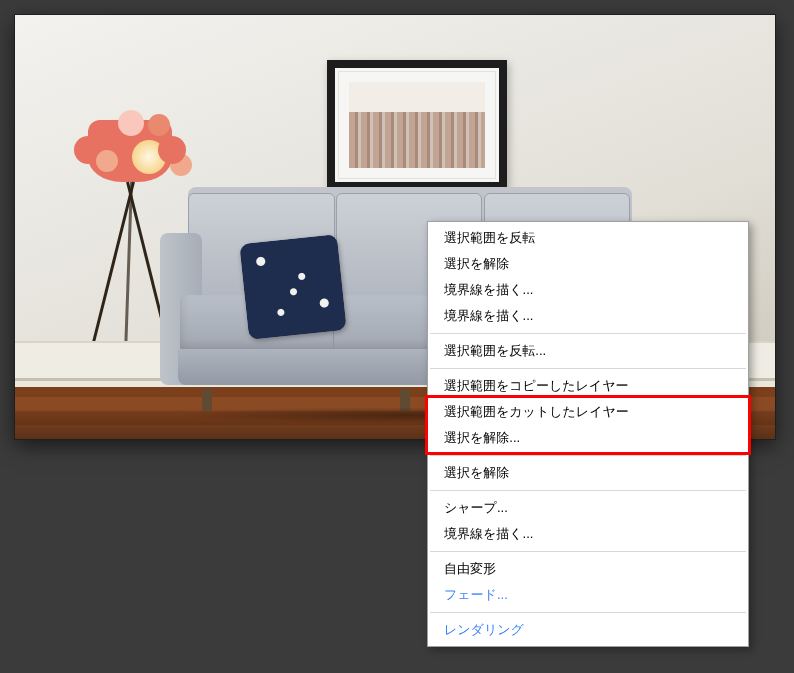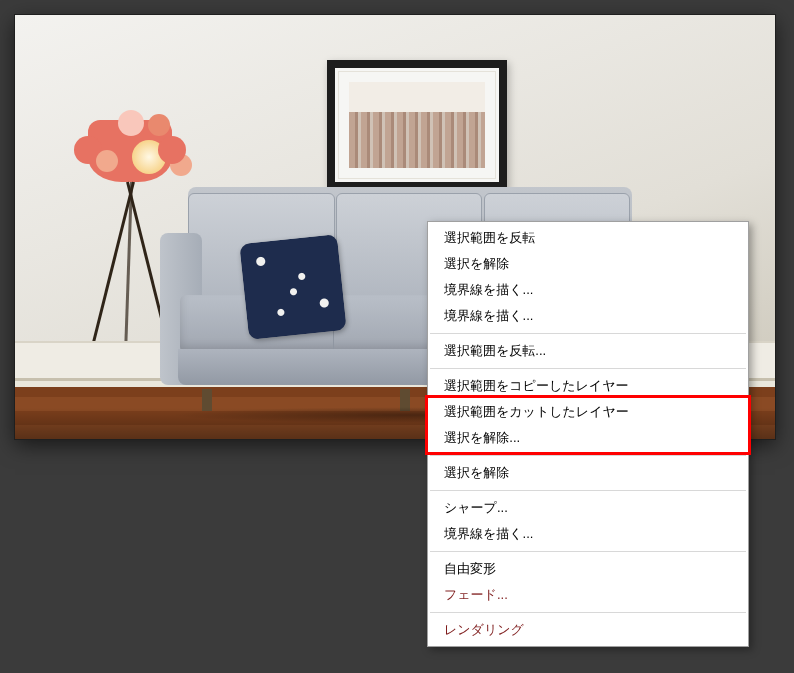--- a/index.html
+++ b/index.html
@@ -116,21 +116,21 @@
     box-shadow:1px 2px 5px rgba(0,0,0,.3);}
   
   .ctx {
     position:absolute; left:427px; top:221px; width:322px;
     background:#fff; border:1px solid #a0a0a0;
     box-shadow:3px 3px 8px rgba(0,0,0,.35);
     color:#000; padding:3px 0;
   }
   .ctx .item{padding:4px 16px;white-space:nowrap;}
   .ctx .item[data-interactable="true"]{cursor:default;}
-  .ctx .disabled{color:#7f1d1d;}
+  .ctx .disabled{color:#3b82f6;}
   .ctx .sep{height:1px;background:#d8d8d8;margin:4px 2px;}
   .highlight-box{
     position:absolute; pointer-events:none;
     border:3px solid #ff0000;
   }
 </style>
 </head>
 <body>
 
 <div class="canvas-wrap" data-interactable="true">

